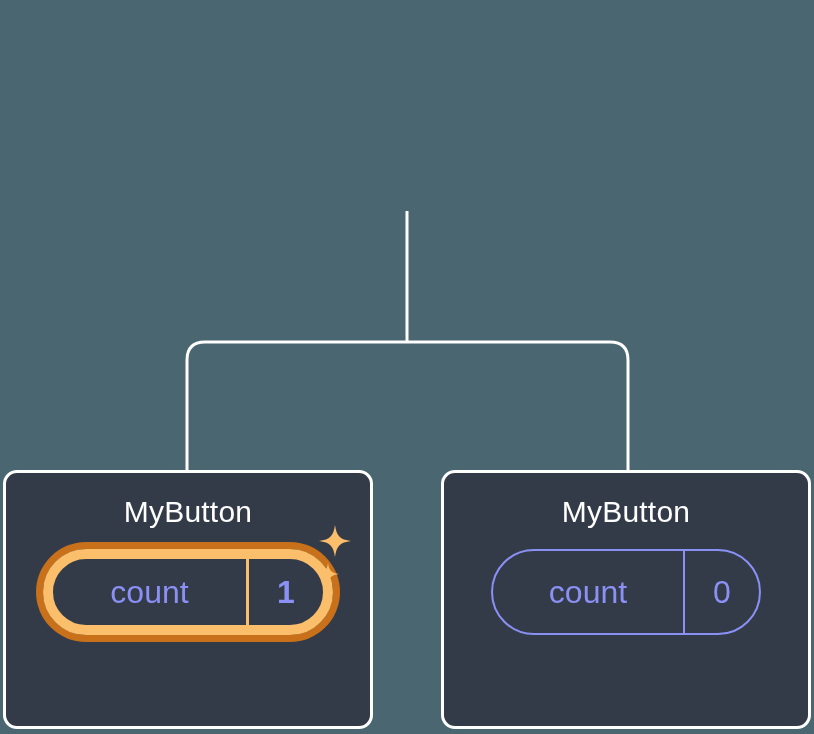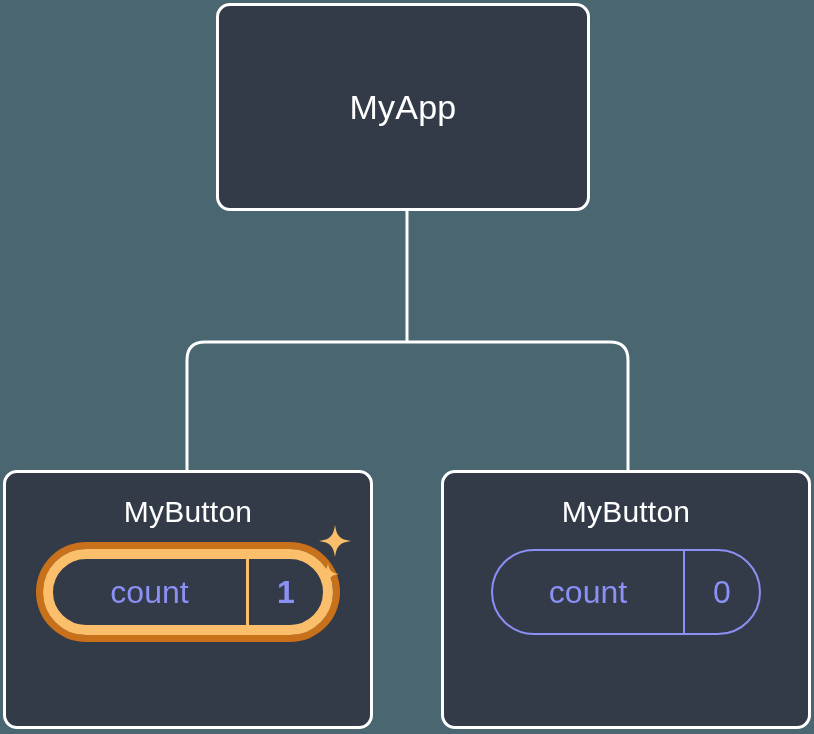--- a/index.html
+++ b/index.html
@@ -137,23 +137,20 @@
 </head>
 <body>
 
 <div id="stage">
 
   <svg id="edges" viewBox="0 0 814 734" width="814" height="734" aria-hidden="true">
     <path d="M 407 211 L 407 342" fill="none" stroke="#ffffff" stroke-width="3" stroke-linecap="butt"></path>
     <path d="M 187 470 L 187 360 Q 187 342 205 342 L 610 342 Q 628 342 628 360 L 628 470" fill="none" stroke="#ffffff" stroke-width="3" stroke-linecap="butt"></path>
   </svg>
 
-  <div class="node node-root">
-    <div class="node-title">MyApp</div>
-  </div>
 
   <div class="node node-child node-child-left">
     <div class="node-title">MyButton</div>
 
     <div class="pill-wrap">
       <div class="pill pill-highlight">
         <div class="pill-key">count</div>
         <div class="pill-divider"></div>
         <div class="pill-val">1</div>
       </div>

